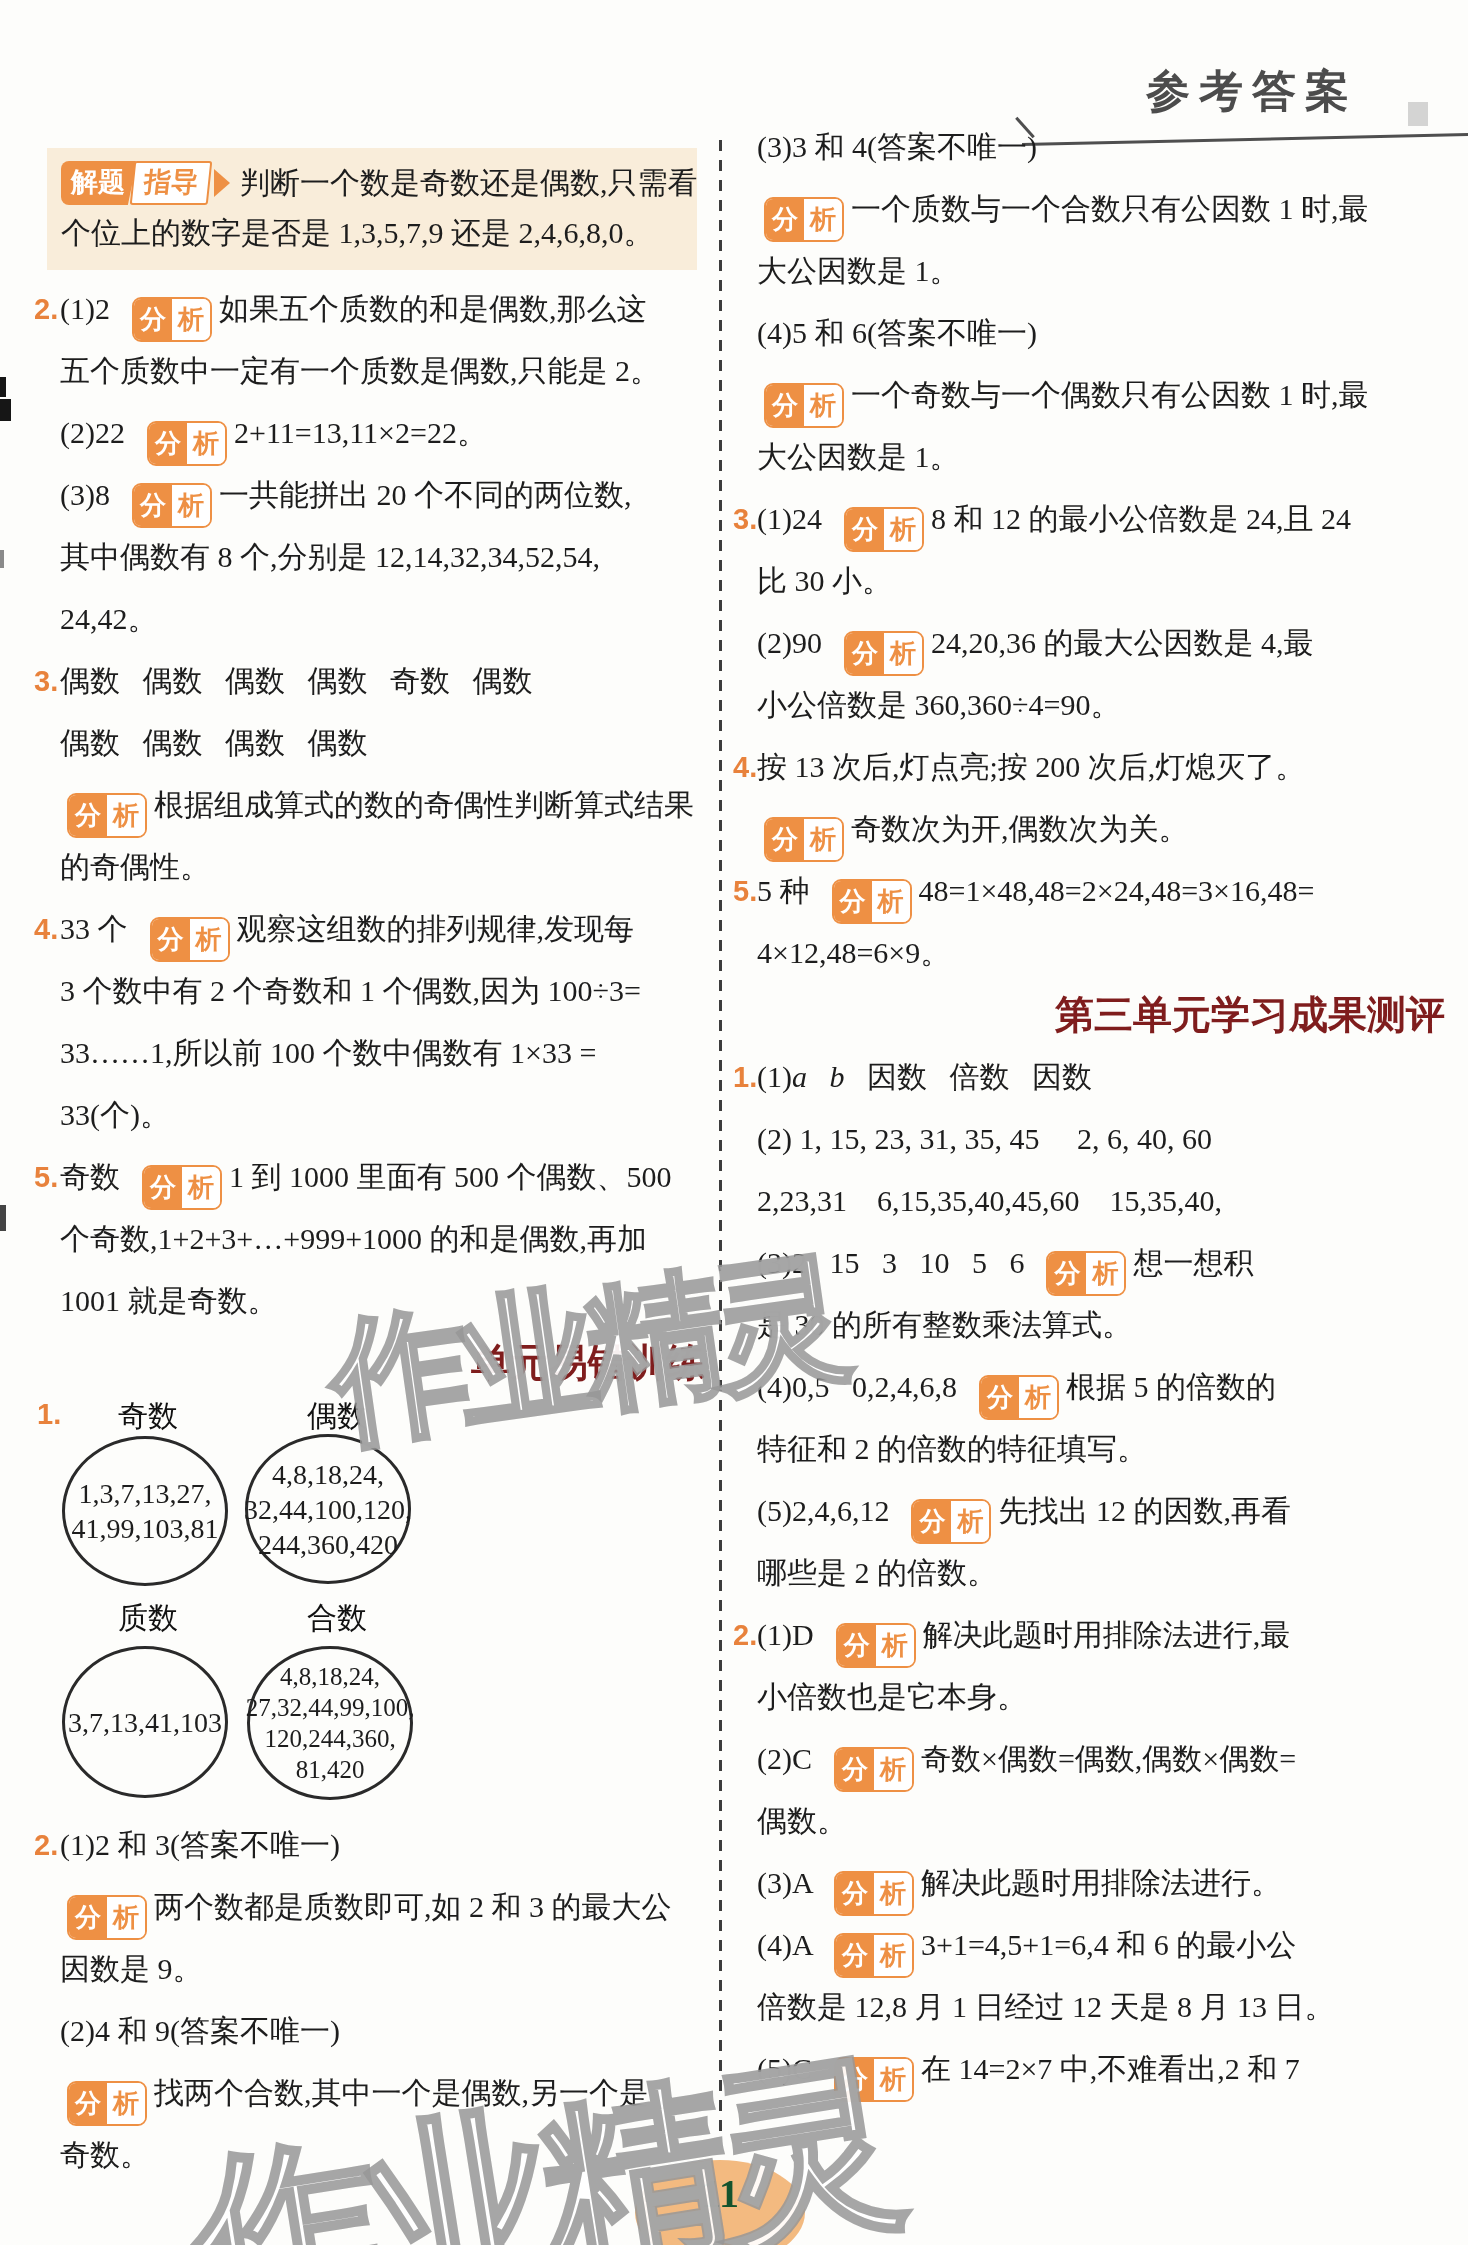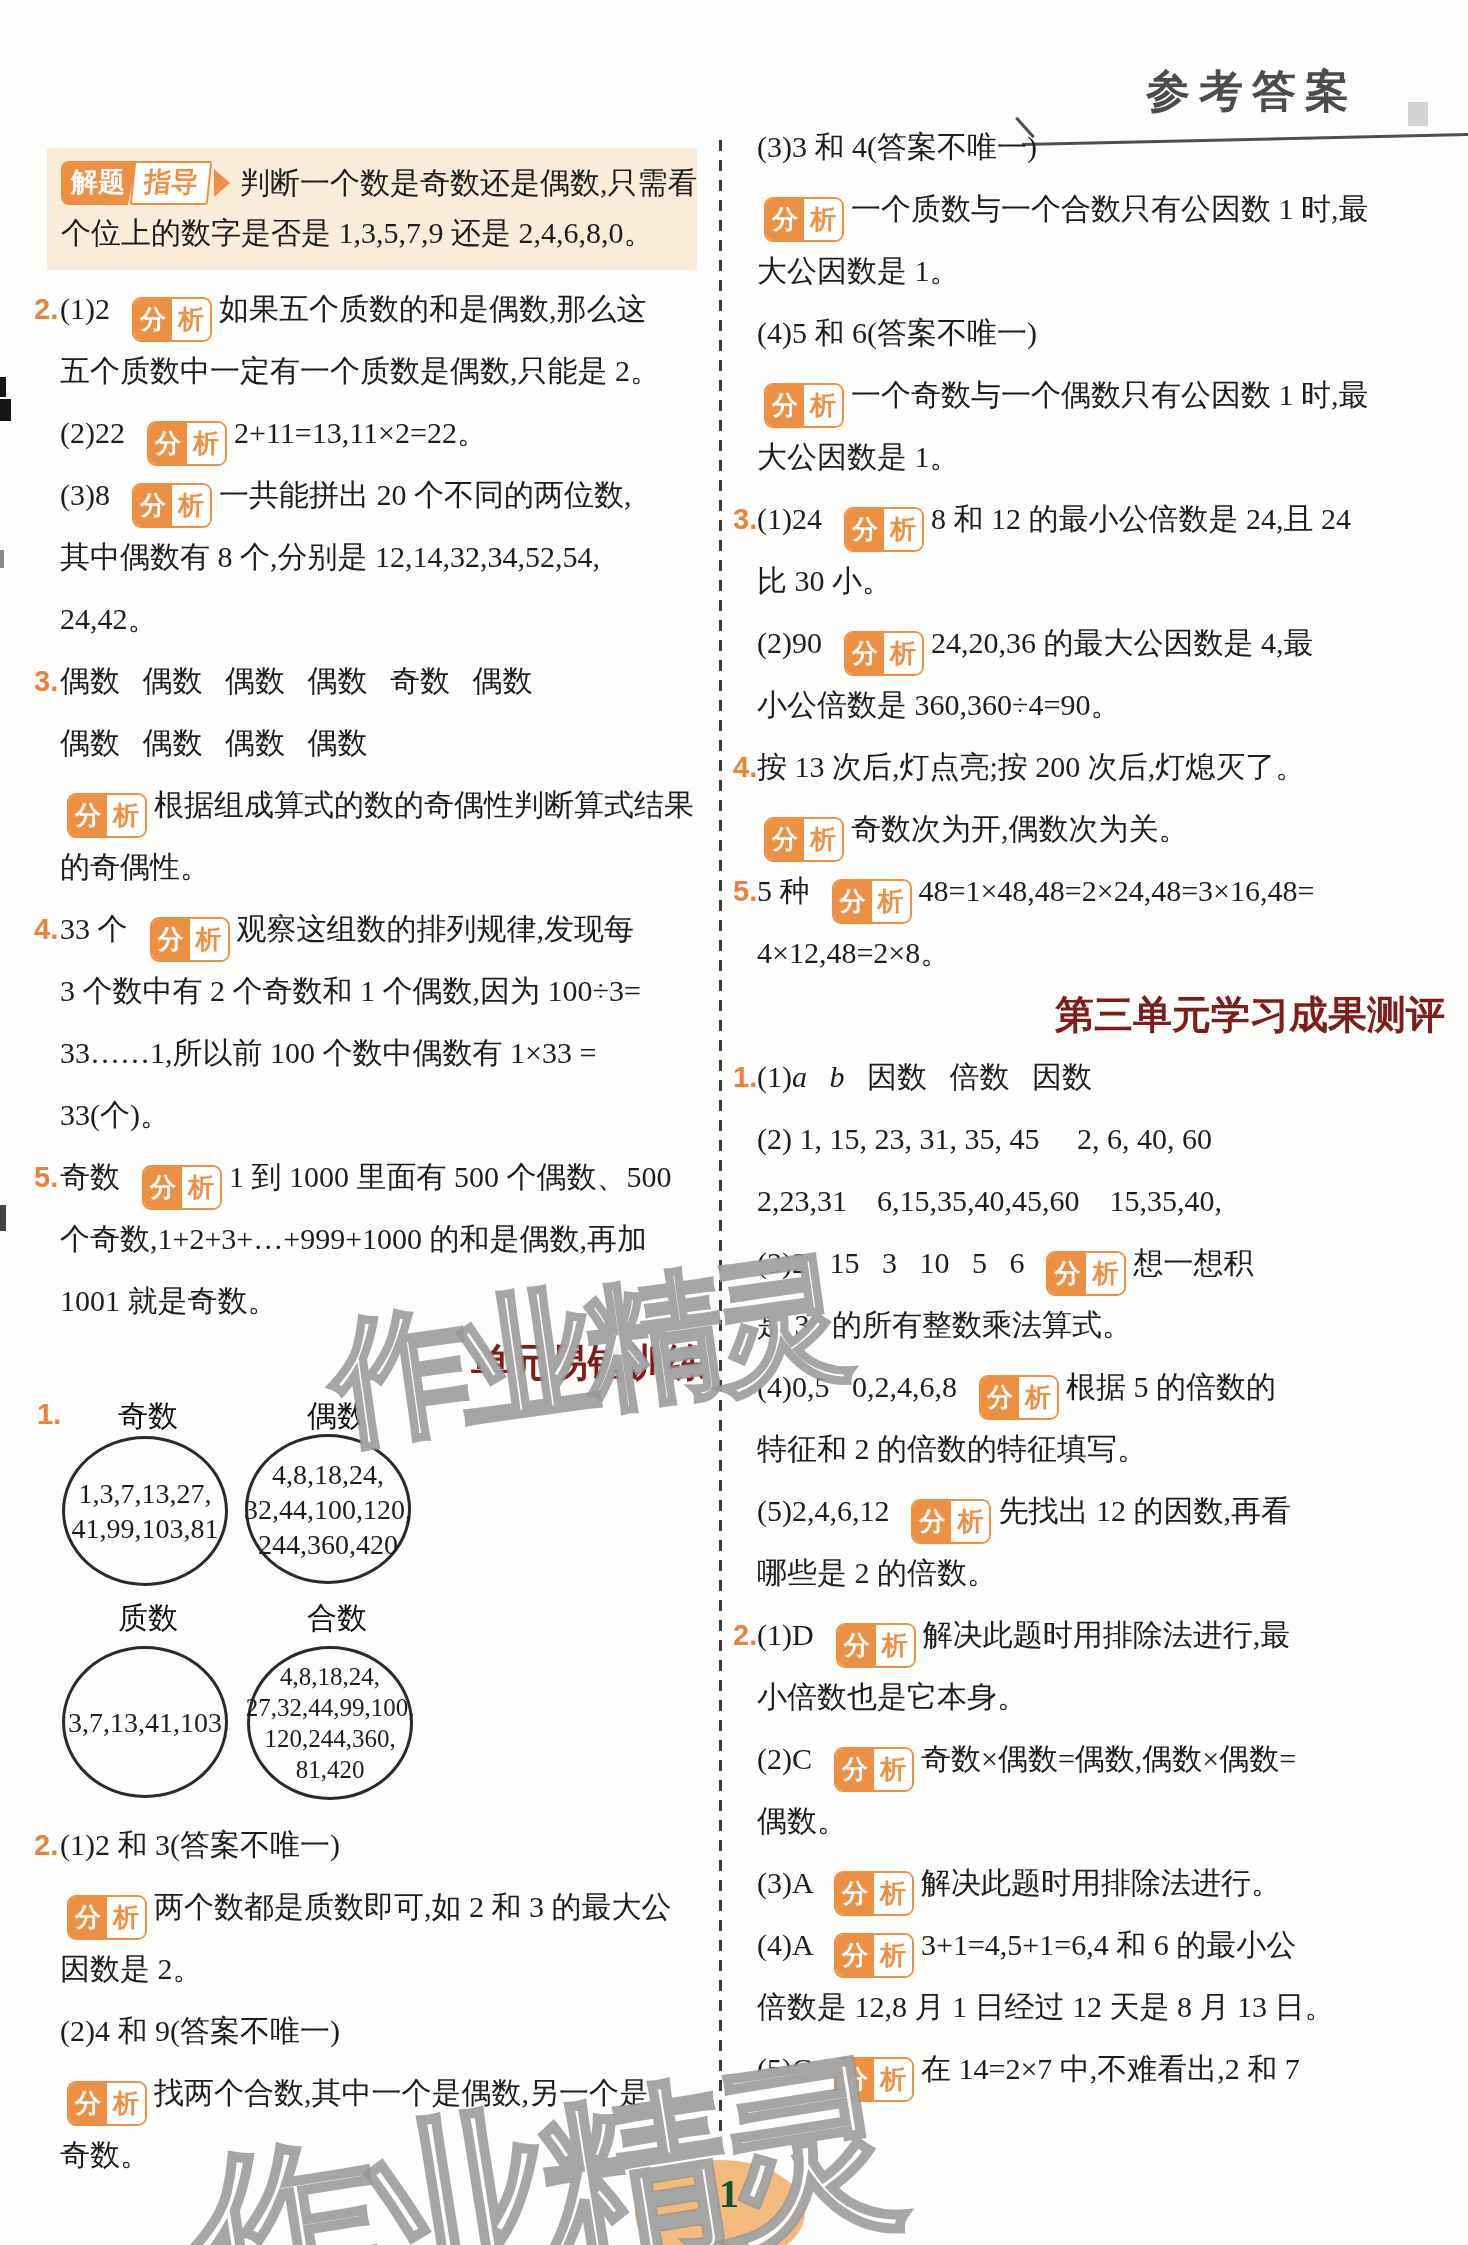--- a/index.html
+++ b/index.html
@@ -165,21 +165,21 @@
       <div class="oval" style="left:2px;top:252px;width:160px;height:146px;">3,7,13,41,103</div>
       <div class="oval small" style="left:187px;top:252px;width:160px;height:148px;">4,8,18,24,
 27,32,44,99,100,
 120,244,360,
 81,420</div>
     </div>
 
     <div id="left-lines-b">
         <div class="line"><span class="num">2.</span><span>(1)2 和 3(答案不唯一)</span></div>
         <div class="line"><span class="fx"><span class="f">分</span><span class="x">析</span></span><span>两个数都是质数即可,如 2 和 3 的最大公</span></div>
-        <div class="line"><span>因数是 2。</span></div>
+        <div class="line"><span>因数是 9。</span></div>
         <div class="line"><span>(2)4 和 9(答案不唯一)</span></div>
         <div class="line"><span class="fx"><span class="f">分</span><span class="x">析</span></span><span>找两个合数,其中一个是偶数,另一个是</span></div>
         <div class="line"><span>奇数。</span></div>
       </div>
   </div>
 
   <div class="col" id="col-right">
     <div id="right-lines-a">
         <div class="line"><span>(3)3 和 4(答案不唯一)</span></div>
         <div class="line"><span class="fx"><span class="f">分</span><span class="x">析</span></span><span>一个质数与一个合数只有公因数 1 时,最</span></div>
@@ -187,21 +187,21 @@
         <div class="line"><span>(4)5 和 6(答案不唯一)</span></div>
         <div class="line"><span class="fx"><span class="f">分</span><span class="x">析</span></span><span>一个奇数与一个偶数只有公因数 1 时,最</span></div>
         <div class="line"><span>大公因数是 1。</span></div>
         <div class="line"><span class="num">3.</span><span>(1)24  </span><span class="fx"><span class="f">分</span><span class="x">析</span></span><span>8 和 12 的最小公倍数是 24,且 24</span></div>
         <div class="line"><span>比 30 小。</span></div>
         <div class="line"><span>(2)90  </span><span class="fx"><span class="f">分</span><span class="x">析</span></span><span>24,20,36 的最大公因数是 4,最</span></div>
         <div class="line"><span>小公倍数是 360,360÷4=90。</span></div>
         <div class="line"><span class="num">4.</span><span>按 13 次后,灯点亮;按 200 次后,灯熄灭了。</span></div>
         <div class="line"><span class="fx"><span class="f">分</span><span class="x">析</span></span><span>奇数次为开,偶数次为关。</span></div>
         <div class="line"><span class="num">5.</span><span>5 种  </span><span class="fx"><span class="f">分</span><span class="x">析</span></span><span>48=1×48,48=2×24,48=3×16,48=</span></div>
-        <div class="line"><span>4×12,48=2×8。</span></div>
+        <div class="line"><span>4×12,48=6×9。</span></div>
       </div>
     <div class="heading">第三单元学习成果测评</div>
     <div id="right-lines-b">
         <div class="line"><span class="num">1.</span><span>(1)</span><span class="it">a</span><span>   </span><span class="it">b</span><span>   因数   倍数   因数</span></div>
         <div class="line"><span>(2) 1, 15, 23, 31, 35, 45     2, 6, 40, 60</span></div>
         <div class="line"><span>2,23,31    6,15,35,40,45,60    15,35,40,</span></div>
         <div class="line"><span>(3)2   15   3   10   5   6  </span><span class="fx"><span class="f">分</span><span class="x">析</span></span><span>想一想积</span></div>
         <div class="line"><span>是 30 的所有整数乘法算式。</span></div>
         <div class="line"><span>(4)0,5   0,2,4,6,8  </span><span class="fx"><span class="f">分</span><span class="x">析</span></span><span>根据 5 的倍数的</span></div>
         <div class="line"><span>特征和 2 的倍数的特征填写。</span></div>

